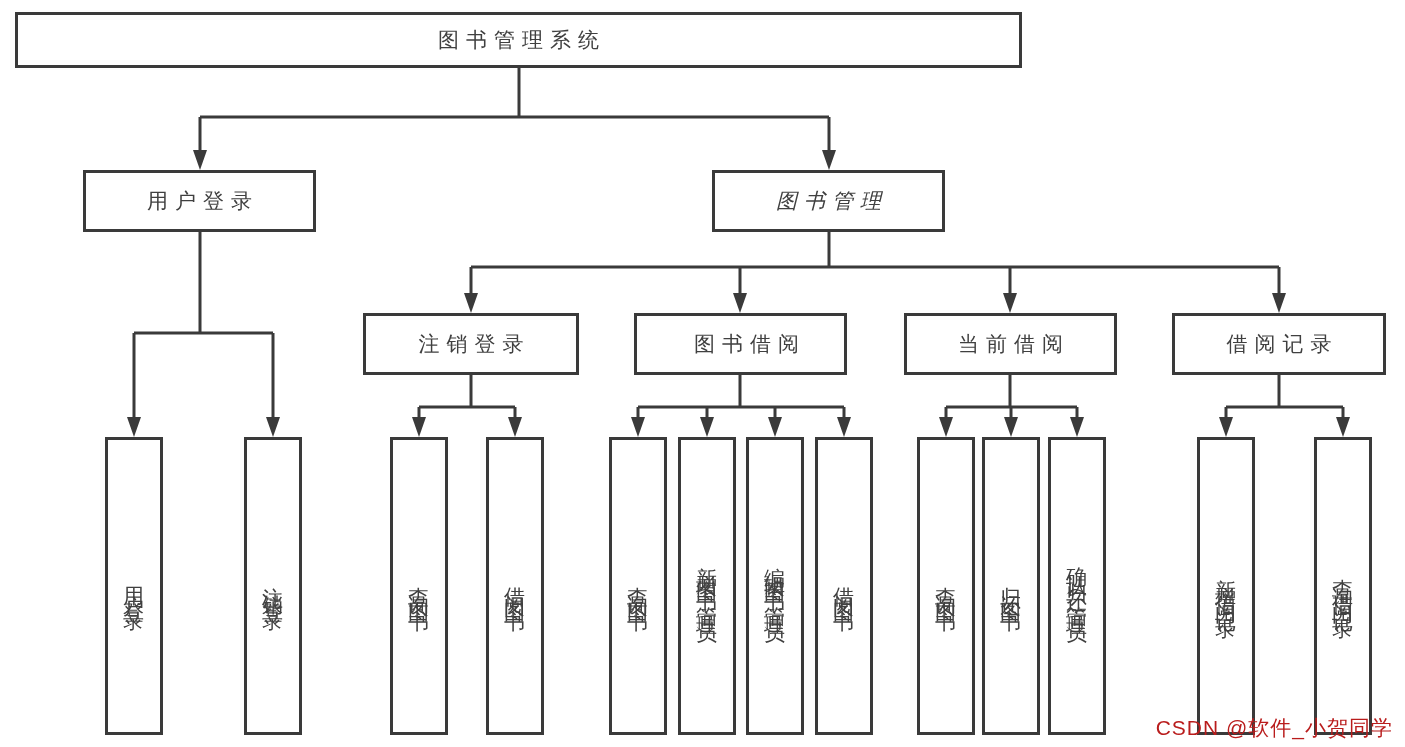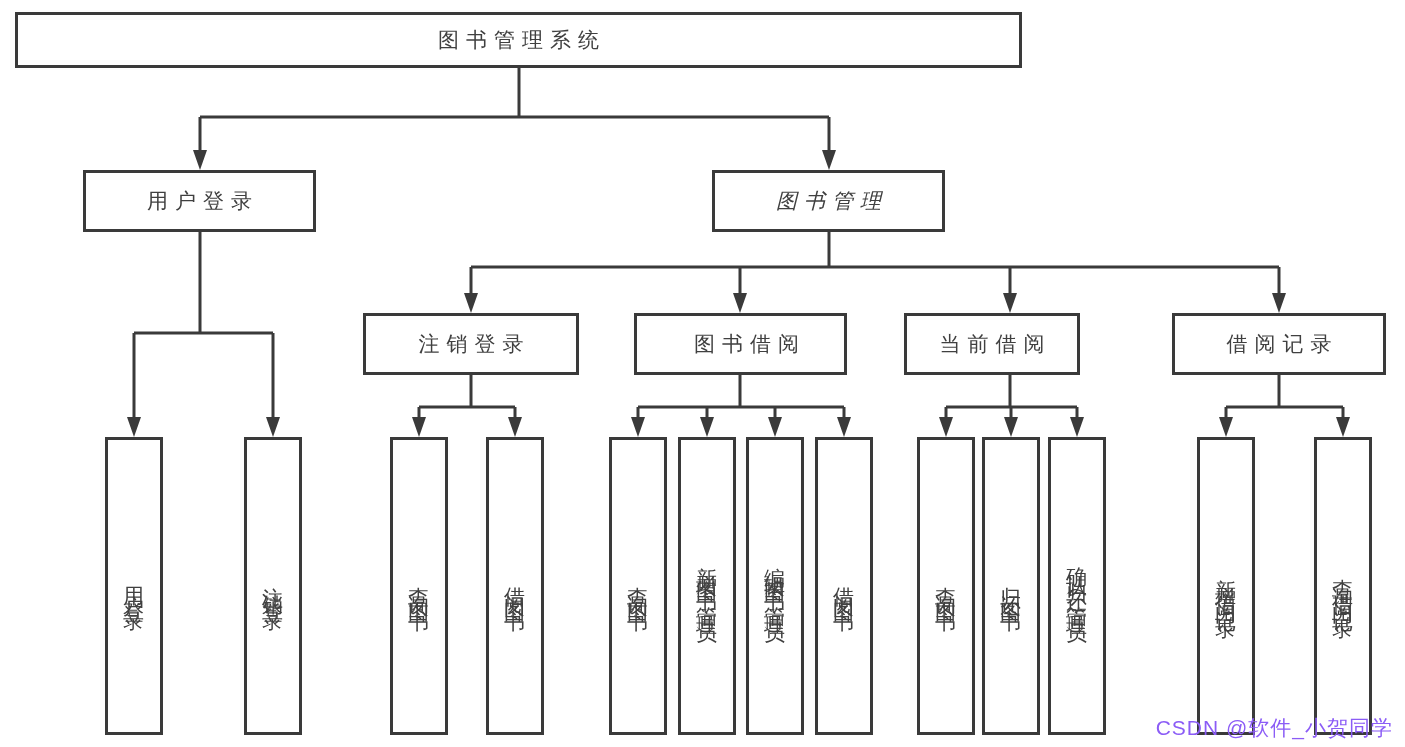--- a/index.html
+++ b/index.html
@@ -44,21 +44,21 @@
     letter-spacing: 8px;
     color: #404040;
     line-height: 1;
   }
   #watermark {
     position: absolute;
     right: 12px;
     bottom: 5px;
     font-size: 21px;
     letter-spacing: 1px;
-    color: #8b5cf6;
+    color: #b91c1c;
     white-space: nowrap;
   }
 </style>
 </head>
 <body>
 
 <div id="canvas">
 
   <svg id="connectors" viewBox="0 0 1405 747" xmlns="http://www.w3.org/2000/svg">
     <g stroke="#3a3a3a" stroke-width="3" fill="none">
@@ -110,21 +110,21 @@
   <div class="box lvl2" style="left:712px; width:233px;font-style:italic;">
     <span class="hlabel">图书管理</span>
   </div>
 
   <div class="box lvl3" style="left:363px; width:216px;">
     <span class="hlabel">注销登录</span>
   </div>
   <div class="box lvl3" style="left:634px; width:213px;padding-left:12px;">
     <span class="hlabel">图书借阅</span>
   </div>
-  <div class="box lvl3" style="left:904px; width:176px;">
+  <div class="box lvl3" style="left:904px; width:213px;">
     <span class="hlabel">当前借阅</span>
   </div>
   <div class="box lvl3" style="left:1172px; width:214px;">
     <span class="hlabel">借阅记录</span>
   </div>
 
   <div class="box leaf" style="left:105px;">
     <span class="vlabel">用户登录</span>
   </div>
   <div class="box leaf" style="left:244px;">

